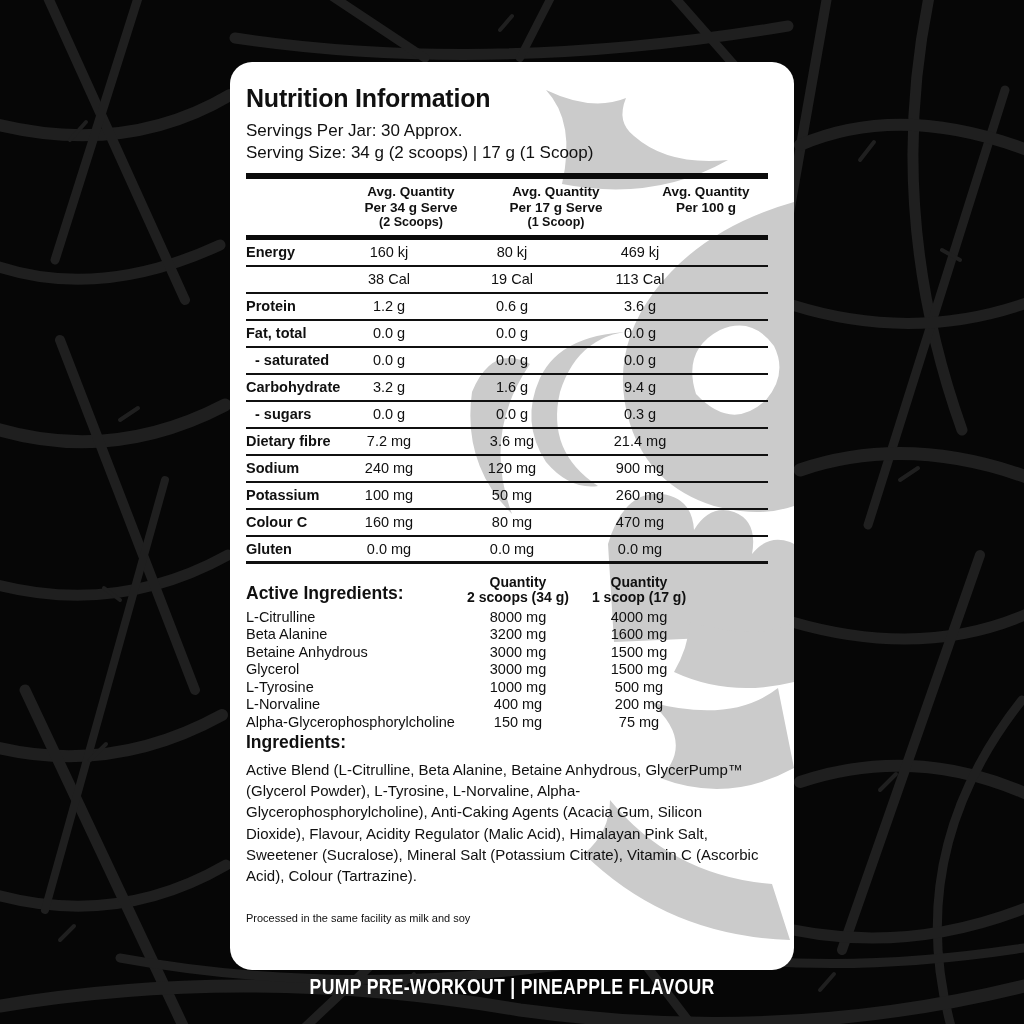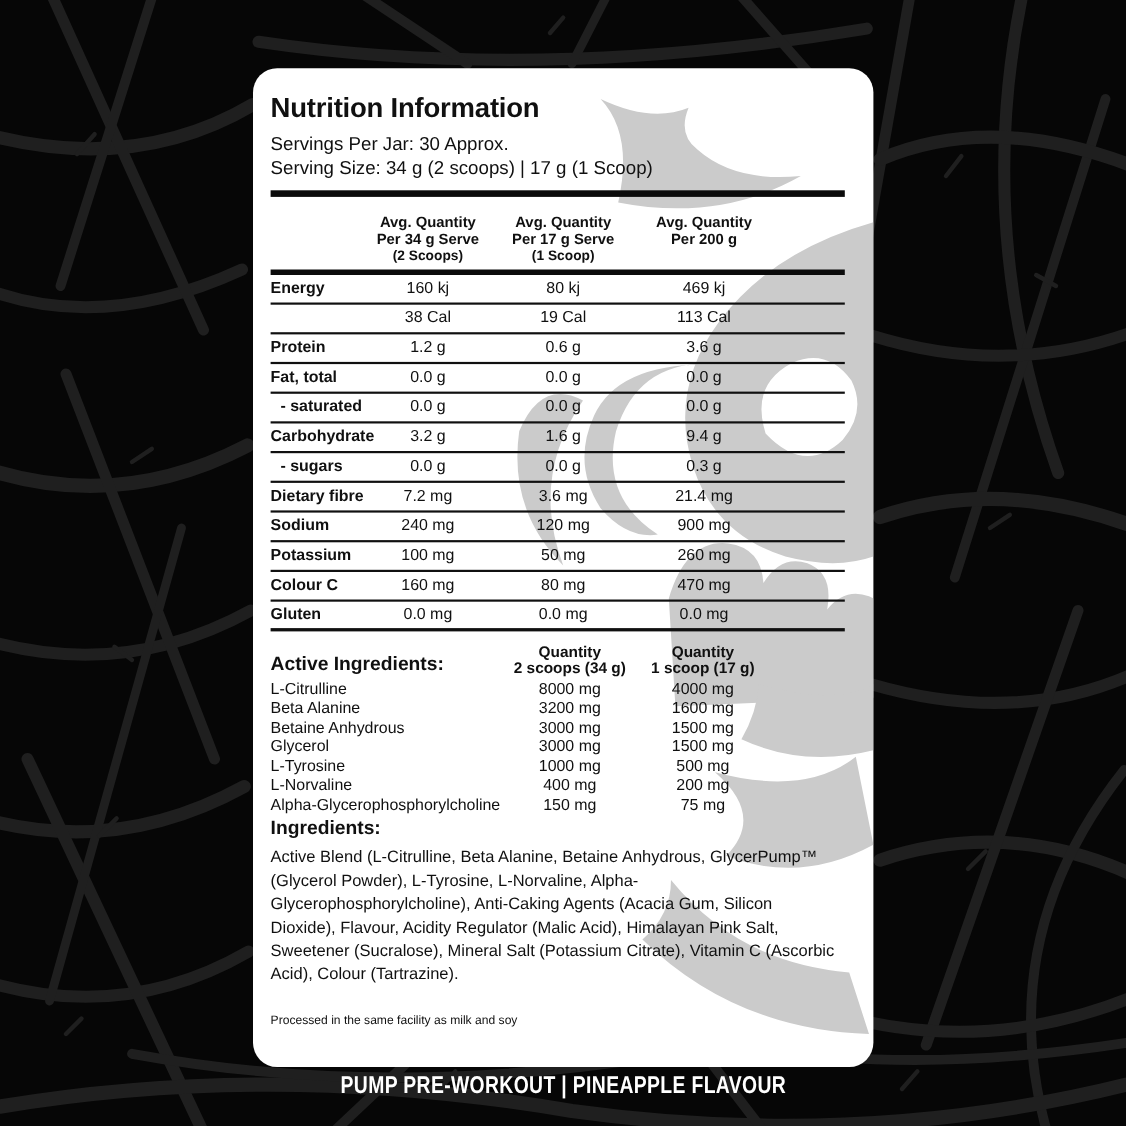--- a/index.html
+++ b/index.html
@@ -18,21 +18,21 @@
   .content { position:relative; z-index:1; padding:22px 26px 0 16px; }
 
   .title { font-size:25px; font-weight:bold; letter-spacing:-0.2px; }
   .sub { font-size:17px; line-height:21.5px; margin-top:7px; }
   .sub div { white-space:nowrap; }
 
   .rule-top { height:6px; background:#0b0b0b; margin-top:10px; }
 
   .thead {
     display:grid; grid-template-columns:84px 118px 128px 128px;
-    padding:15px 0 4px; border-bottom:5px solid #0b0b0b;
+    padding:5px 0 4px; border-bottom:5px solid #0b0b0b;gap:22px;
   }
   .th { text-align:center; font-weight:bold; font-size:13.5px; line-height:15.5px; }
   .th .small { font-size:12.5px; }
 
   .nrow {
     display:grid; grid-template-columns:84px 118px 128px 128px;
     align-items:center; height:27px; border-bottom:2px solid #101010;
   }
   .nrow.last { border-bottom-width:3px; }
   .lbl { font-weight:bold; font-size:14.5px; white-space:nowrap; }
@@ -149,21 +149,21 @@
         <div>Per 34 g Serve</div>
         <div class="small">(2 Scoops)</div>
       </div>
       <div class="th">
         <div>Avg. Quantity</div>
         <div>Per 17 g Serve</div>
         <div class="small">(1 Scoop)</div>
       </div>
       <div class="th">
         <div>Avg. Quantity</div>
-        <div>Per 200 g</div>
+        <div>Per 100 g</div>
       </div>
     </div>
 
     <div>
       <div class="nrow">
         <div class="lbl">Energy</div>
         <div class="val">160 kj</div>
         <div class="val">80 kj</div>
         <div class="val">469 kj</div>
       </div>

